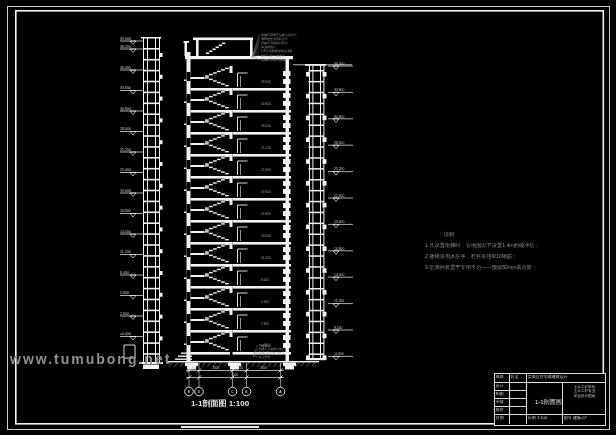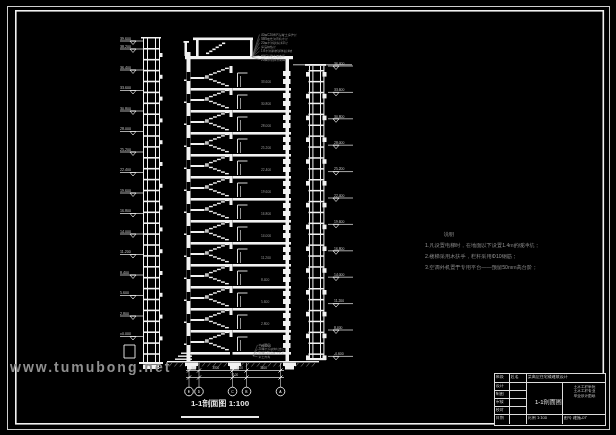--- a/index.html
+++ b/index.html
@@ -7,24 +7,24 @@
           font-family:"Liberation Sans",sans-serif;}
   #cad{position:absolute;left:0;top:0;z-index:1;}
   .overlay{position:absolute;z-index:2;}
   
   #notes{left:425px;top:229px;color:#8f8f8f;}
   #notes .inner{font-size:10px;transform:scale(0.52);transform-origin:left top;white-space:nowrap;line-height:21px;}
   #notes .ttl{margin-left:36px;}
   
   #watermark{left:10px;top:349px;z-index:3;}
   #wm-brand{font-size:49px;font-weight:bold;letter-spacing:5px;color:#5d4a35;line-height:1.0;}
-  #wm-url{font-size:14px;font-weight:bold;letter-spacing:2px;color:#8f8f8f;margin-top:10px;}
+  #wm-url{font-size:14px;font-weight:bold;letter-spacing:2px;color:#8f8f8f;margin-top:2px;}
   
   #dwg-title{left:181px;top:398px;width:78px;text-align:center;color:#e8e8e8;font-size:8px;
-             font-weight:bold;border-bottom:2px solid #e8e8e8;padding-bottom:7px;white-space:nowrap;}
+             font-weight:bold;border-bottom:2px solid #e8e8e8;padding-bottom:17px;white-space:nowrap;}
   
   #titleblock{left:494px;top:373px;width:110px;height:51px;border:1px solid #ddd;z-index:3;background:#000;}
   .tb-cell{position:absolute;border-right:1px solid #ddd;border-bottom:1px solid #ddd;
            color:#cfcfcf;overflow:hidden;}
   .tb-txt{font-size:10px;transform:scale(0.40);transform-origin:left top;white-space:nowrap;padding-left:2px;}
   .tb-center-txt{font-size:11px;transform:scale(0.55);transform-origin:center center;white-space:nowrap;
                  width:100%;text-align:center;position:absolute;top:12px;left:0;color:#e5e5e5;}
   .tb-right-txt{font-size:9px;transform:scale(0.40);transform-origin:center top;white-space:nowrap;
                 text-align:center;width:250%;position:relative;left:-75%;line-height:11px;padding-top:4px;}
 </style>

